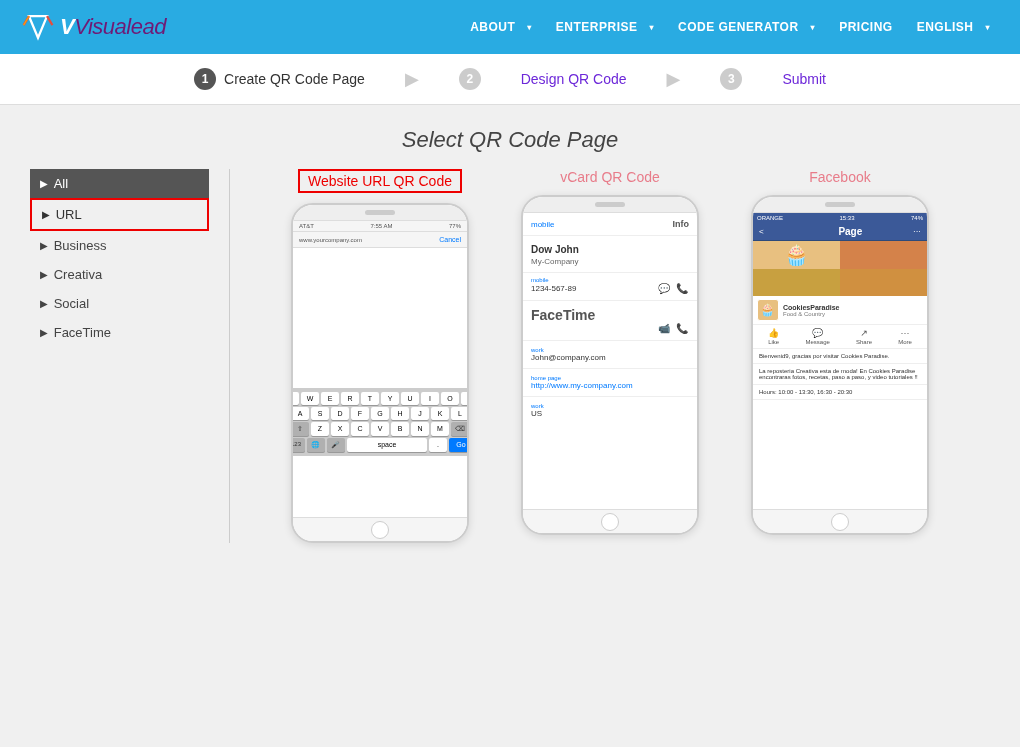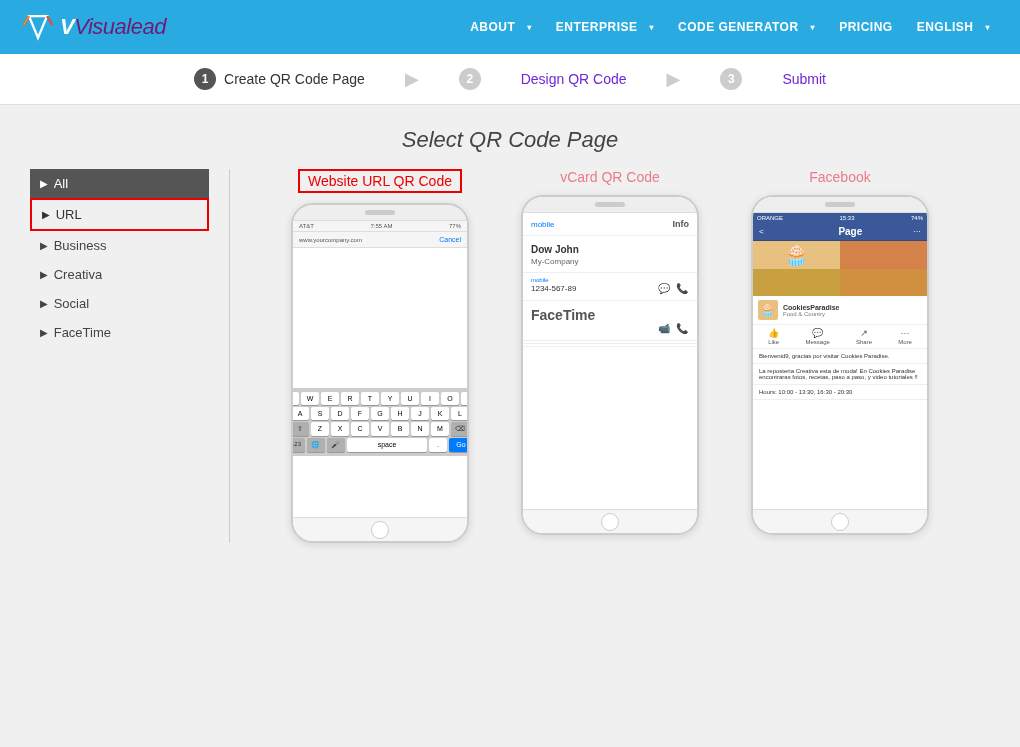--- a/index.html
+++ b/index.html
@@ -570,22 +570,40 @@
               <div class="vcard-field-label" style="color:#555;font-size:14px;font-weight:bold;">FaceTime</div>
               <div class="vcard-field-value">
                 <span></span>
                 <div class="vcard-icons">
                   <span class="vcard-icon">📹</span>
                   <span class="vcard-icon">📞</span>
                 </div>
               </div>
             </div>
             <div class="vcard-divider"></div>
+            <div class="vcard-field">
+              <div class="vcard-field-label">work</div>
+              <div class="vcard-field-value">
+                <span>John@company.com</span>
+              </div>
+            </div>
             <div class="vcard-divider"></div>
+            <div class="vcard-field">
+              <div class="vcard-field-label">home page</div>
+              <div class="vcard-field-value">
+                <span style="color:#007aff;">http://www.my-company.com</span>
+              </div>
+            </div>
             <div class="vcard-divider"></div>
+            <div class="vcard-field">
+              <div class="vcard-field-label">work</div>
+              <div class="vcard-field-value">
+                <span>US</span>
+              </div>
+            </div>
           </div>
           <div class="phone-bottom">
             <div class="phone-home-btn"></div>
           </div>
         </div>
       </div>
 
       <div class="qr-card">
         <div class="qr-card-title">Facebook</div>
         <div class="phone-mockup">

